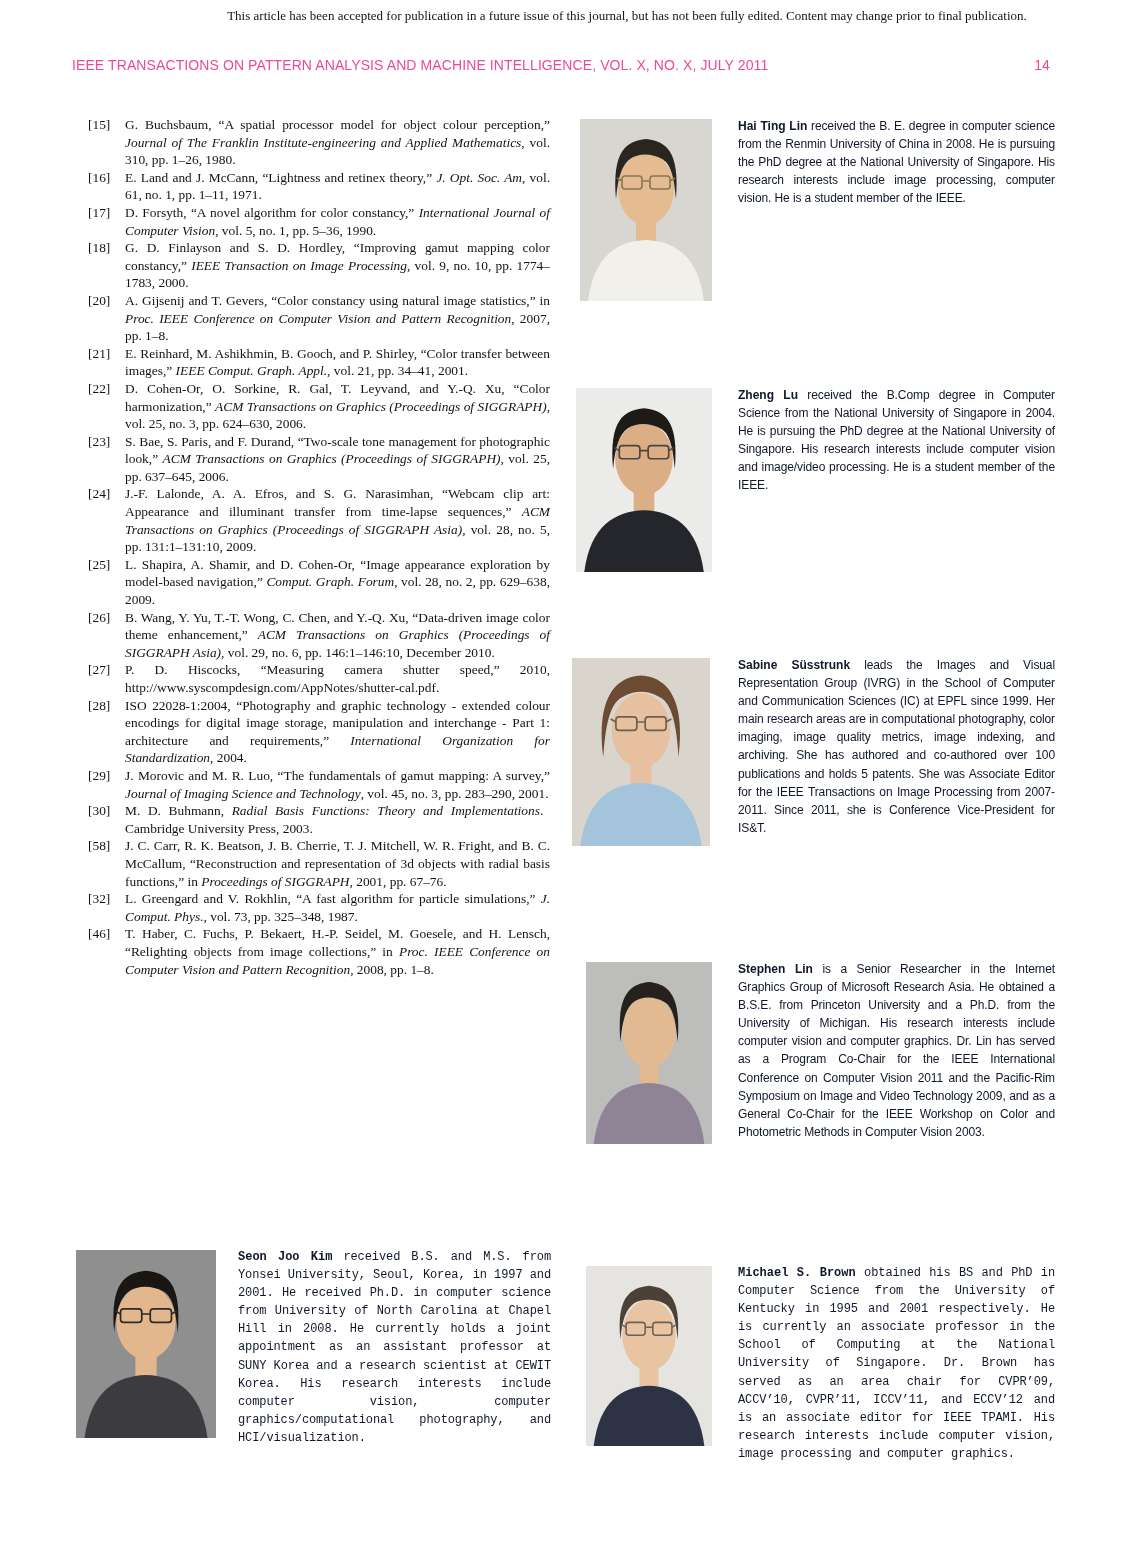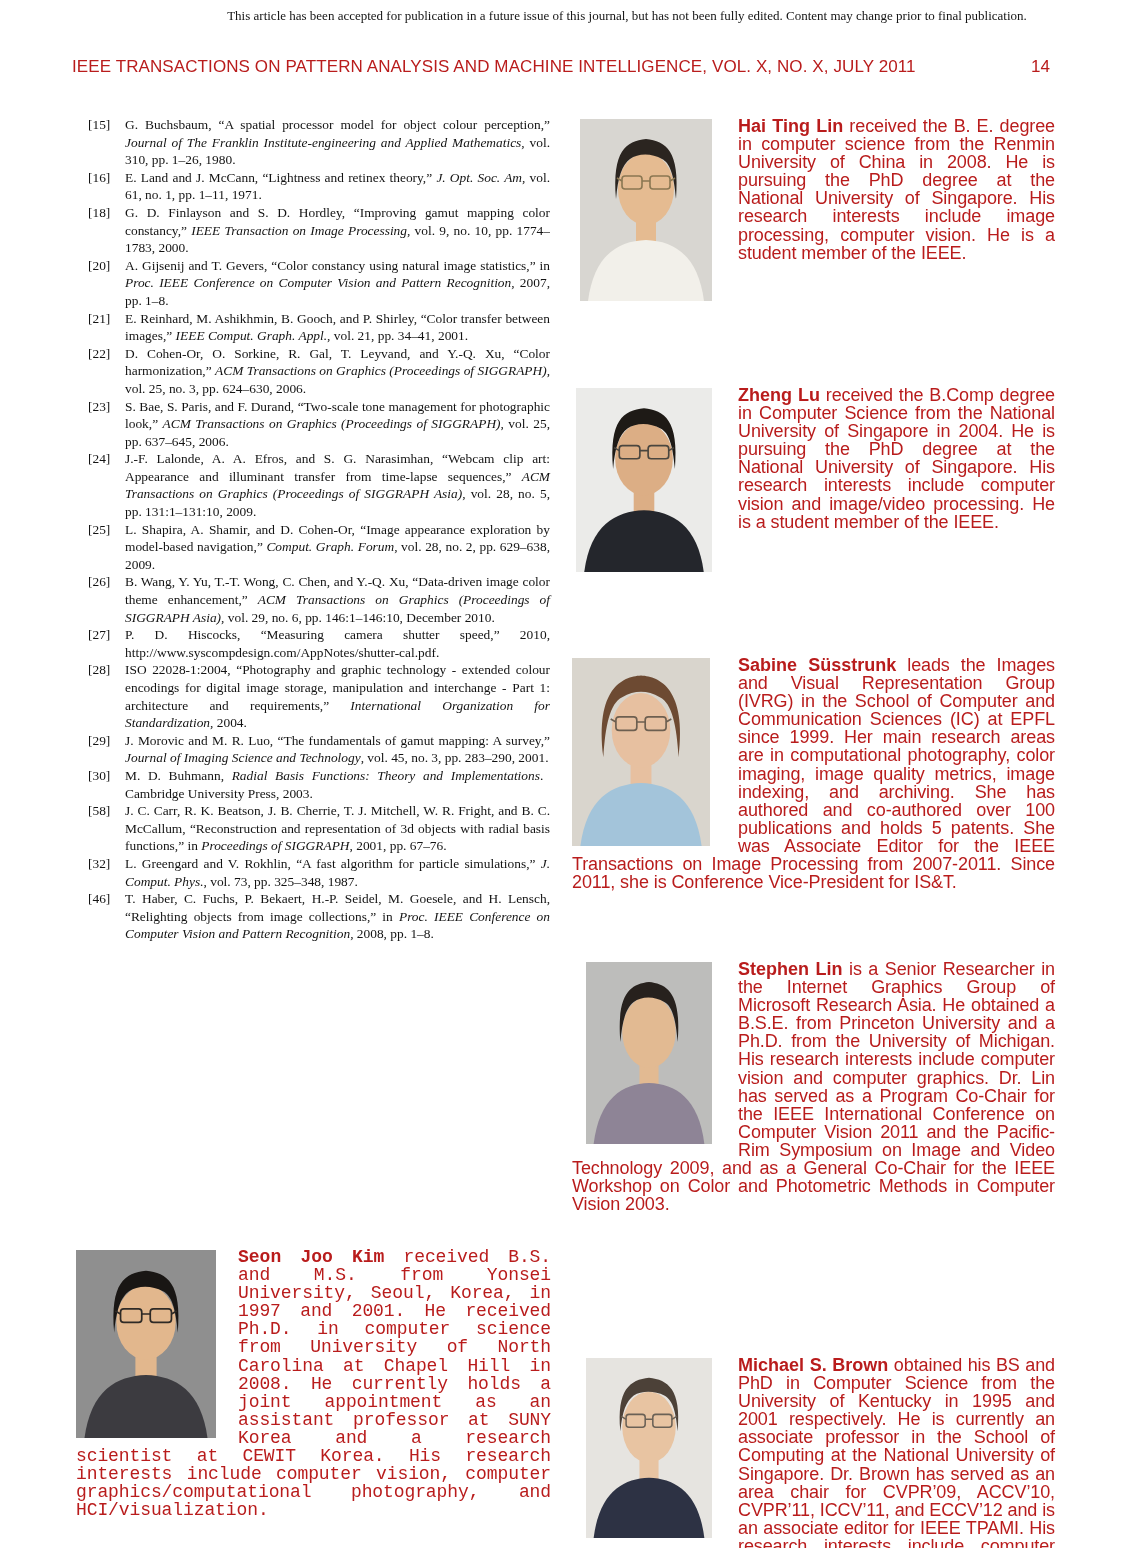--- a/index.html
+++ b/index.html
@@ -9,48 +9,48 @@
     -webkit-font-smoothing:antialiased;
   }
   .notice{
     position:absolute;top:8px;left:126px;right:6px;
     font-size:13px;line-height:16px;text-align:center;color:#141414;
     font-family:"Liberation Serif",serif;
   }
   .runhead{
     position:absolute;top:57px;left:72px;width:978px;
     display:flex;justify-content:space-between;align-items:baseline;
-    font-family:"Liberation Sans",sans-serif;font-size:17px;color:#b91c1c;
+    font-family:"Liberation Sans",sans-serif;font-size:14px;color:#ec4899;
     letter-spacing:0.1px;
   }
   
   .refs{
     position:absolute;left:72px;top:116px;width:478px;
     margin:0;padding:0;list-style:none;
     font-size:13.4px;line-height:17.6px;text-align:justify;color:#131313;
   }
   .ref{position:relative;padding-left:37px;margin-left:16px;}
   .ref-num{position:absolute;left:0;top:0;}
   .it{font-style:italic;}
   
   .bio{
     position:absolute;
     font-family:"Liberation Sans",sans-serif;
-    font-size:18px;line-height:18.1px;text-align:justify;color:#b91c1c;
+    font-size:12px;line-height:18.1px;text-align:justify;color:#0f172a;
     letter-spacing:-0.1px;
   }
   .bio p{margin:0;}
   .bio b{letter-spacing:0;}
   .bio-right{left:572px;width:483px;}
   #bio-hai{top:117px;}
   #bio-zheng{top:386px;}
   #bio-sabine{top:656px;}
   #bio-stephen{top:960px;}
   #bio-kim{left:76px;top:1248px;width:475px;font-family:Liberation Mono, monospace;}
-  #bio-brown{top:1356px;}
+  #bio-brown{top:1264px;font-family:Liberation Mono, monospace;}
   .portrait{float:left;display:block;}
   #bio-hai .portrait{width:132px;height:182px;margin:2px 26px 8px 8px;}
   #bio-zheng .portrait{width:136px;height:184px;margin:2px 26px 8px 4px;}
   #bio-sabine .portrait{width:138px;height:188px;margin:2px 28px 8px 0;}
   #bio-stephen .portrait{width:126px;height:182px;margin:2px 26px 8px 14px;}
   #bio-brown .portrait{width:126px;height:180px;margin:2px 26px 8px 14px;}
   #bio-kim .portrait{width:140px;height:188px;margin:2px 22px 8px 0;}
 </style>
 </head>
 <body>
@@ -58,20 +58,21 @@
 <div class="notice">This article has been accepted for publication in a future issue of this journal, but has not been fully edited. Content may change prior to final publication.</div>
 
 <div class="runhead">
   <span>IEEE TRANSACTIONS ON PATTERN ANALYSIS AND MACHINE INTELLIGENCE, VOL. X, NO. X, JULY 2011</span>
   <span>14</span>
 </div>
 
 <ol class="refs">
     <li class="ref"><span class="ref-num">[15]</span><span><span>G. Buchsbaum, “A spatial processor model for object colour perception,” </span><span class="it">Journal of The Franklin Institute-engineering and Applied Mathematics</span><span>, vol. 310, pp. 1–26, 1980.</span></span></li>
     <li class="ref"><span class="ref-num">[16]</span><span><span>E. Land and J. McCann, “Lightness and retinex theory,” </span><span class="it">J. Opt. Soc. Am</span><span>, vol. 61, no. 1, pp. 1–11, 1971.</span></span></li>
+    <li class="ref"><span class="ref-num">[17]</span><span><span>D. Forsyth, “A novel algorithm for color constancy,” </span><span class="it">International Journal of Computer Vision</span><span>, vol. 5, no. 1, pp. 5–36, 1990.</span></span></li>
     <li class="ref"><span class="ref-num">[18]</span><span><span>G. D. Finlayson and S. D. Hordley, “Improving gamut mapping color constancy,” </span><span class="it">IEEE Transaction on Image Processing</span><span>, vol. 9, no. 10, pp. 1774–1783, 2000.</span></span></li>
     <li class="ref"><span class="ref-num">[20]</span><span><span>A. Gijsenij and T. Gevers, “Color constancy using natural image statistics,” in </span><span class="it">Proc. IEEE Conference on Computer Vision and Pattern Recognition</span><span>, 2007, pp. 1–8.</span></span></li>
     <li class="ref"><span class="ref-num">[21]</span><span><span>E. Reinhard, M. Ashikhmin, B. Gooch, and P. Shirley, “Color transfer between images,” </span><span class="it">IEEE Comput. Graph. Appl.</span><span>, vol. 21, pp. 34–41, 2001.</span></span></li>
     <li class="ref"><span class="ref-num">[22]</span><span><span>D. Cohen-Or, O. Sorkine, R. Gal, T. Leyvand, and Y.-Q. Xu, “Color harmonization,” </span><span class="it">ACM Transactions on Graphics (Proceedings of SIGGRAPH)</span><span>, vol. 25, no. 3, pp. 624–630, 2006.</span></span></li>
     <li class="ref"><span class="ref-num">[23]</span><span><span>S. Bae, S. Paris, and F. Durand, “Two-scale tone management for photographic look,” </span><span class="it">ACM Transactions on Graphics (Proceedings of SIGGRAPH)</span><span>, vol. 25, pp. 637–645, 2006.</span></span></li>
     <li class="ref"><span class="ref-num">[24]</span><span><span>J.-F. Lalonde, A. A. Efros, and S. G. Narasimhan, “Webcam clip art: Appearance and illuminant transfer from time-lapse sequences,” </span><span class="it">ACM Transactions on Graphics (Proceedings of SIGGRAPH Asia)</span><span>, vol. 28, no. 5, pp. 131:1–131:10, 2009.</span></span></li>
     <li class="ref"><span class="ref-num">[25]</span><span><span>L. Shapira, A. Shamir, and D. Cohen-Or, “Image appearance exploration by model-based navigation,” </span><span class="it">Comput. Graph. Forum</span><span>, vol. 28, no. 2, pp. 629–638, 2009.</span></span></li>
     <li class="ref"><span class="ref-num">[26]</span><span><span>B. Wang, Y. Yu, T.-T. Wong, C. Chen, and Y.-Q. Xu, “Data-driven image color theme enhancement,” </span><span class="it">ACM Transactions on Graphics (Proceedings of SIGGRAPH Asia)</span><span>, vol. 29, no. 6, pp. 146:1–146:10, December 2010.</span></span></li>
     <li class="ref"><span class="ref-num">[27]</span><span><span>P. D. Hiscocks, “Measuring camera shutter speed,” 2010, http://www.syscompdesign.com/AppNotes/shutter-cal.pdf.</span></span></li>
     <li class="ref"><span class="ref-num">[28]</span><span><span>ISO 22028-1:2004, “Photography and graphic technology - extended colour encodings for digital image storage, manipulation and interchange - Part 1: architecture and requirements,” </span><span class="it">International Organization for Standardization</span><span>, 2004.</span></span></li>

